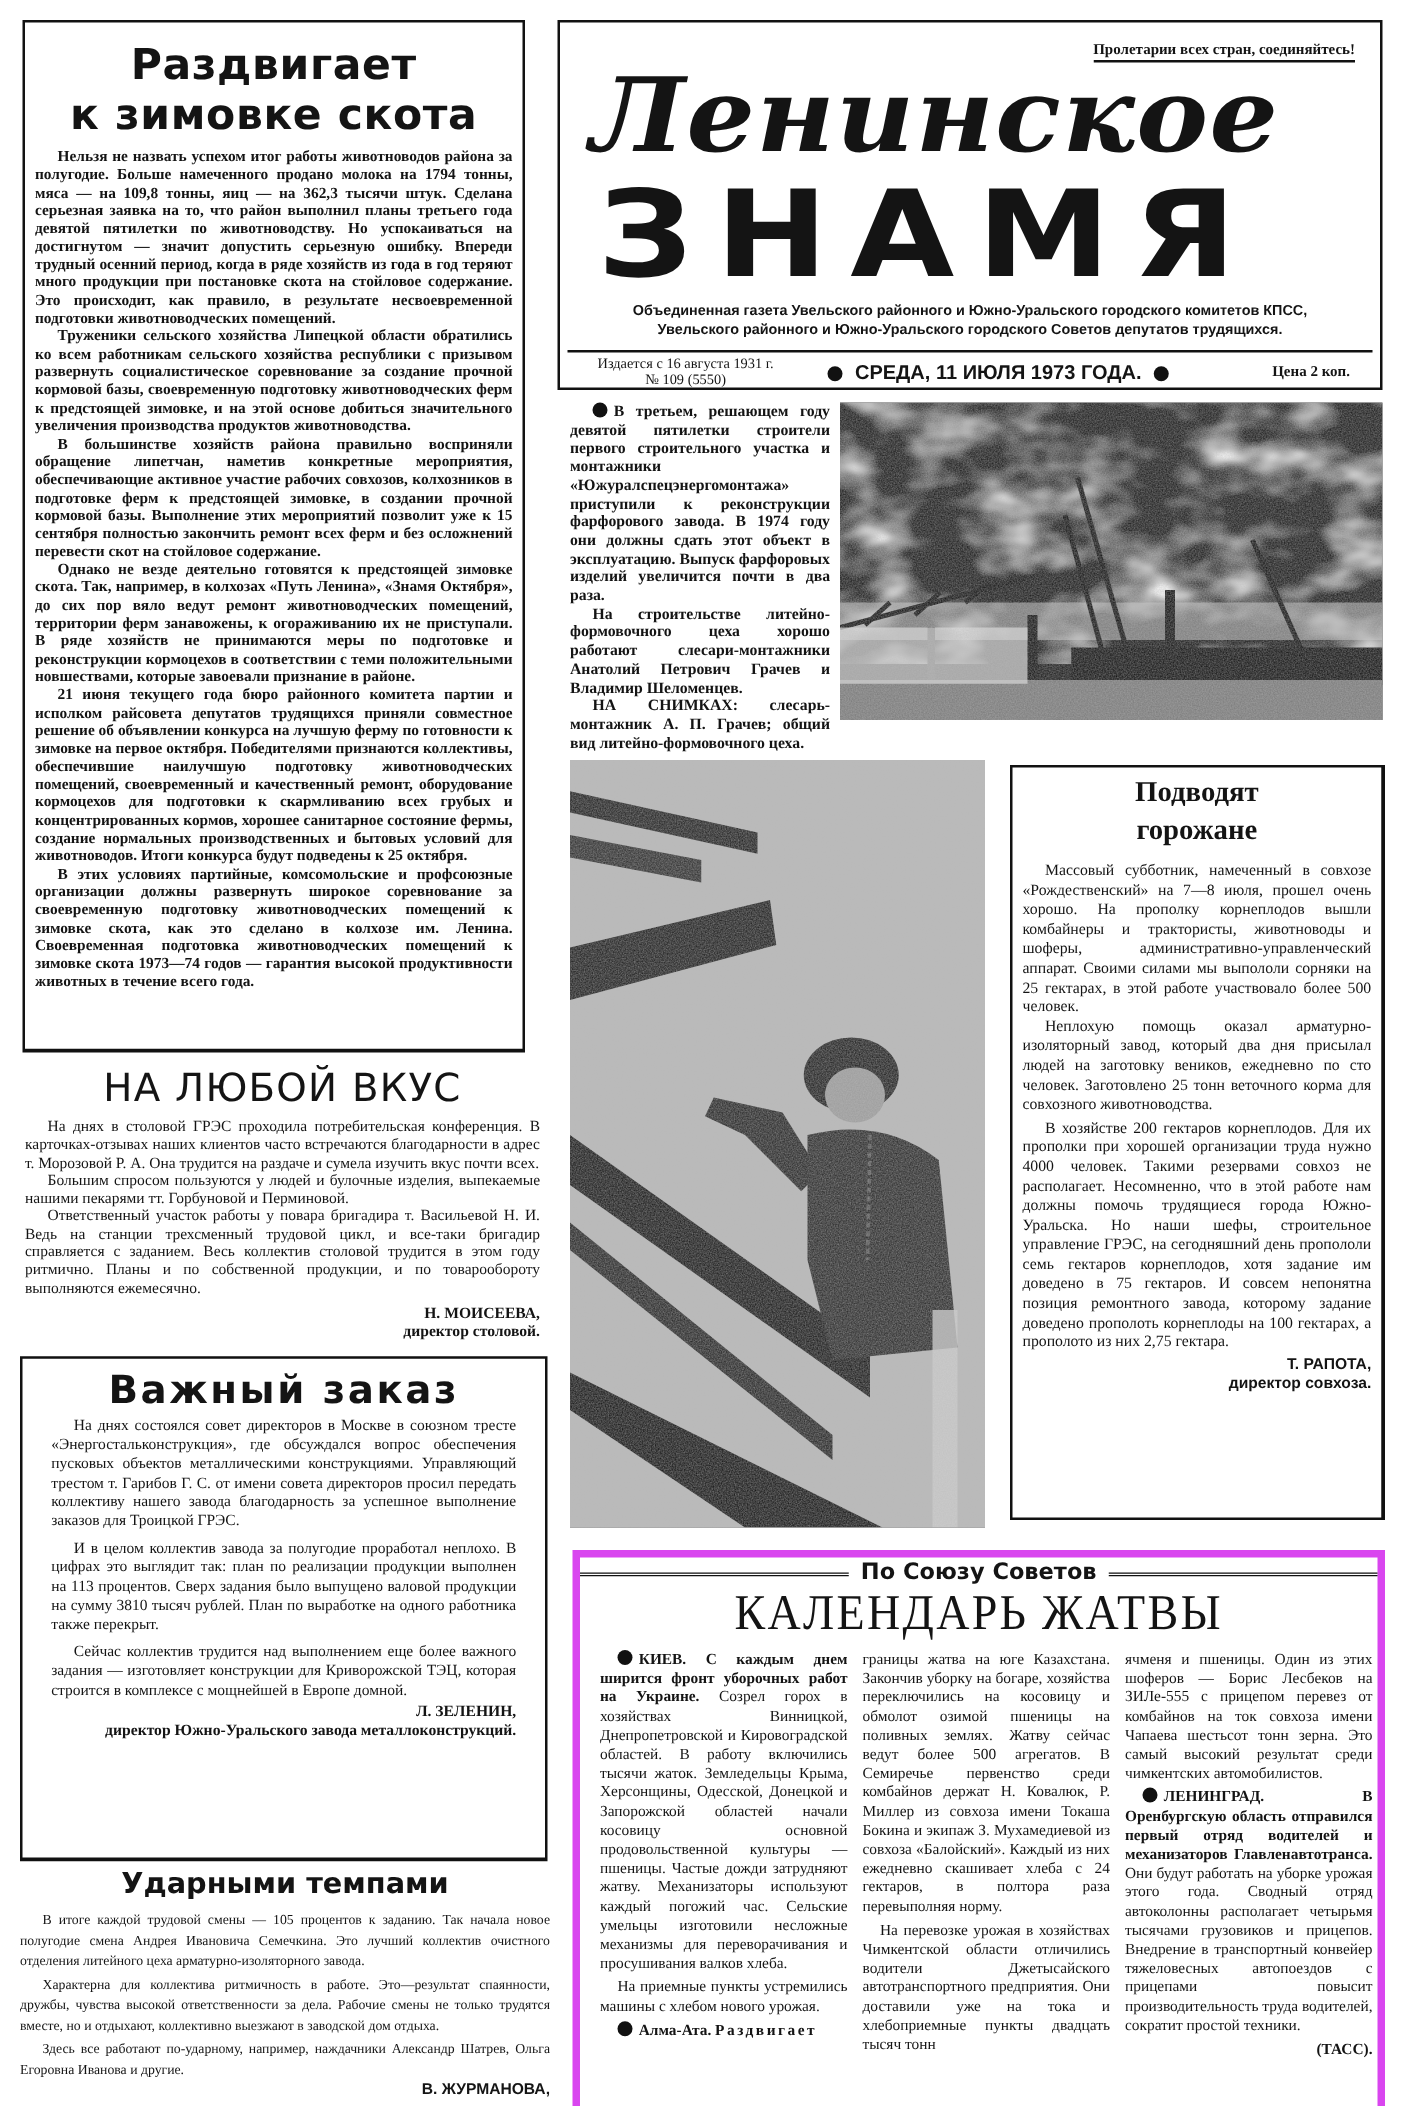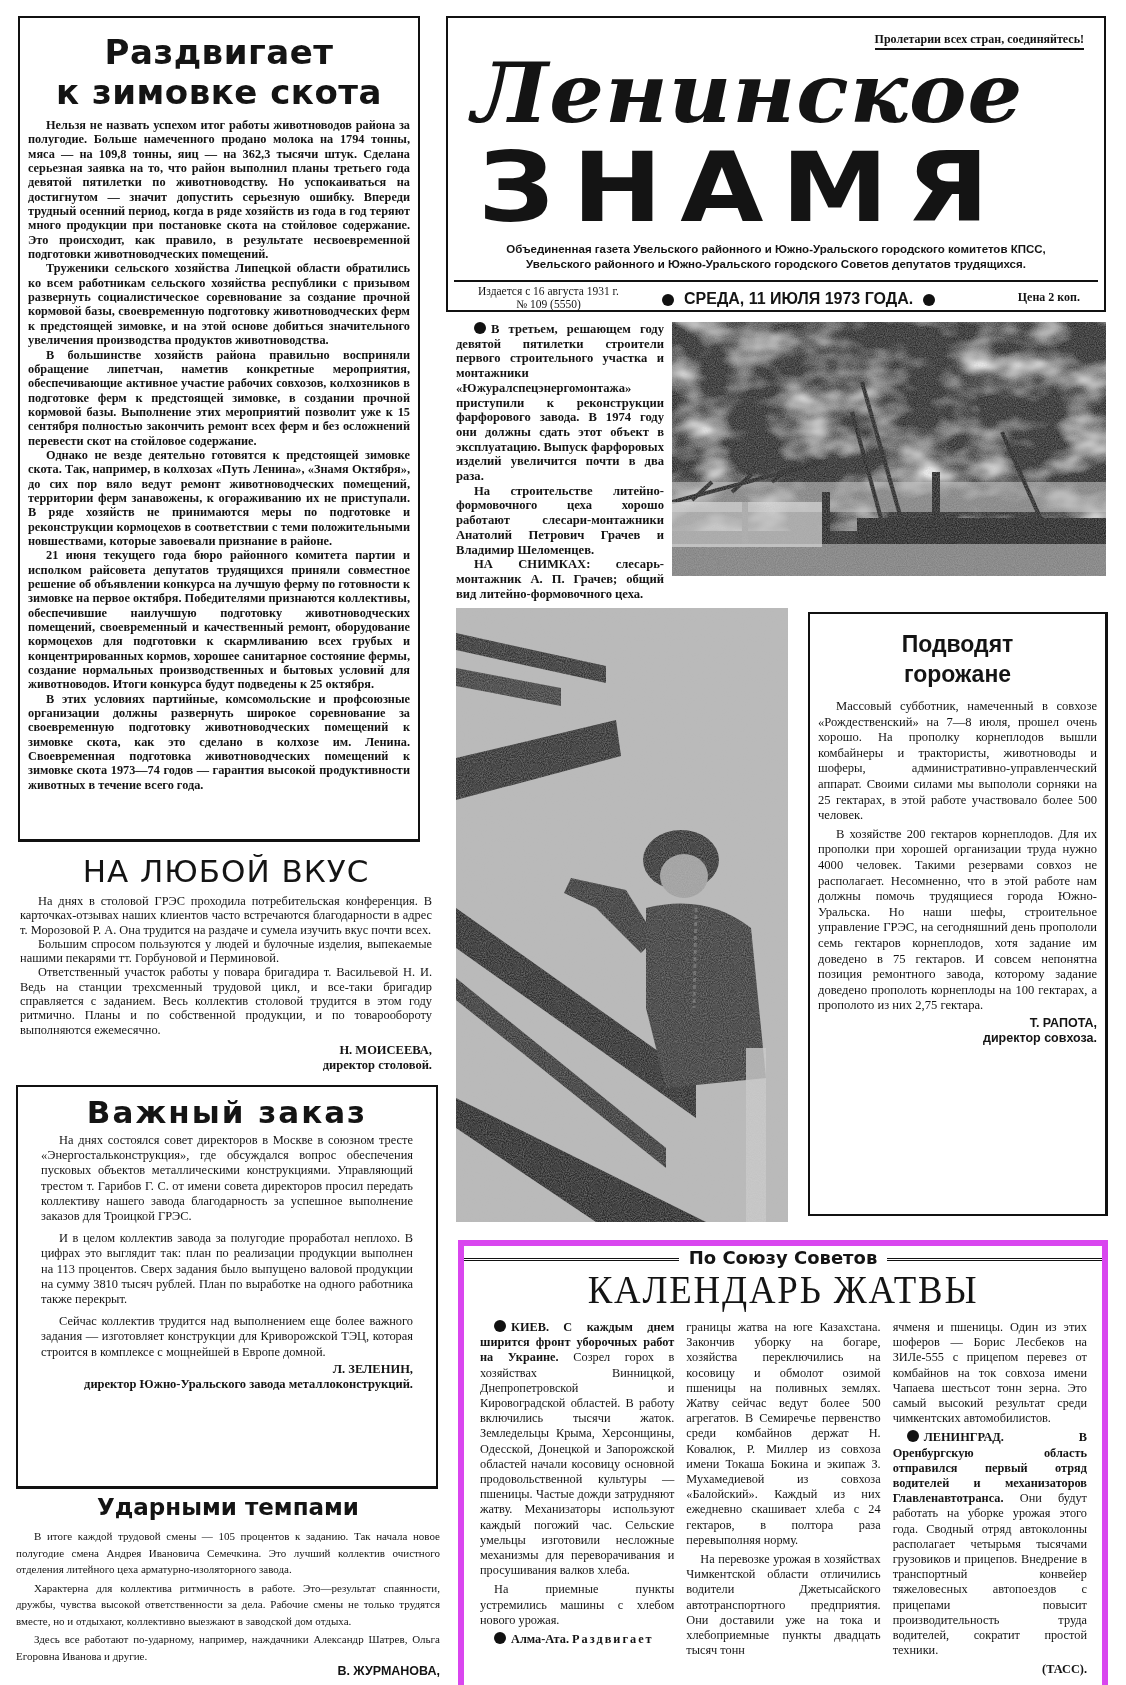--- a/index.html
+++ b/index.html
@@ -33,21 +33,21 @@
   #art2 .txt { font-weight: bold; font-size: 12.6px; line-height: 14.7px; text-align: justify; }
   .bullet { display: inline-block; width: 12px; height: 12px; border-radius: 50%; background: #111; vertical-align: -1px; margin-right: 5px; }
 
   
   .photo { background: #555; overflow: hidden; }
   #photo1 { left: 672px; top: 322px; width: 434px; height: 254px; }
   #photo2 { left: 456px; top: 608px; width: 332px; height: 614px; }
 
   
   #art3 { left: 808px; top: 612px; width: 300px; height: 604px; border-left: 2px solid #111; border-top: 2px solid #111; border-right: 3px solid #111; border-bottom: 2px solid #111; padding: 0 8px; box-sizing: border-box; }
-  #art3 .head { font-family: Liberation Sans, sans-serif; font-weight: bold; font-size: 23px; line-height: 30px; text-align: center; margin-top: 15px; }
+  #art3 .head { font-family: Liberation Serif, serif; font-weight: bold; font-size: 23px; line-height: 30px; text-align: center; margin-top: 5px; }
   #art3 .txt { margin-top: 10px; font-size: 12.6px; line-height: 15.6px; }
 
   
   #art4 { left: 20px; top: 852px; width: 412px; }
   #art4 .head { font-family: "DejaVu Sans", sans-serif; font-size: 31px; line-height: 38px; text-align: center; letter-spacing: 1px; }
   #art4 .txt { margin-top: 4px; font-size: 12.4px; line-height: 14.3px; }
 
   
   #art5 { left: 16px; top: 1085px; width: 422px; height: 404px; border: 2px solid #111; border-bottom-width: 3px; padding: 0 23px; box-sizing: border-box; }
   #art5 .head { font-family: "DejaVu Sans", sans-serif; font-weight: bold; font-size: 31px; line-height: 38px; text-align: center; margin-top: 6px; letter-spacing: 2px; }
@@ -59,21 +59,21 @@
   #art6 .head { font-family: "DejaVu Sans", sans-serif; font-weight: bold; font-size: 23px; line-height: 34px; text-align: center; margin-top: 8px; }
   #art6 .txt { margin-top: 4px; font-size: 11px; line-height: 16.5px; }
   #art6 .sig { font-family: "Liberation Sans", sans-serif; }
 
   
   #art7 { left: 458px; top: 1240px; width: 650px; height: 486px; border: 6px solid #d946ef; box-sizing: border-box; }
   #art7 .kicker { position: absolute; left: 0; right: 0; top: 2px; text-align: center; font-family: "DejaVu Sans", sans-serif; font-weight: bold; font-size: 18px; line-height: 20px; }
   #art7 .kicker span { background: #fff; padding: 0 10px; position: relative; }
   #art7 .kickerline { position: absolute; left: 0; right: 0; top: 12px; border-top: 3px double #111; }
   #art7 .head { position: absolute; left: 0; right: 0; top: 22px; text-align: center; font-family: "Liberation Serif", serif; font-size: 40px; line-height: 44px; letter-spacing: 2px; transform: scaleX(0.92); }
-  #art7 .cols { position: absolute; left: 16px; right: 15px; top: 74px; display: flex; gap: 12px; }
+  #art7 .cols { position: absolute; left: 16px; right: 4px; top: 74px; display: flex; gap: 12px; }
   #art7 .col { flex: 1; font-size: 12.3px; line-height: 15.2px; text-align: justify; }
   #art7 .col p { text-indent: 14px; }
   #art7 .col p + p { margin-top: 4px; }
   #art7 .b { font-weight: bold; }
 </style>
 </head>
 <body>
 
 <div id="art1" class="abs">
   <div class="head">
@@ -175,20 +175,21 @@
   </svg>
 </div>
 
 <div id="art3" class="abs">
   <div class="head">
     <div>Подводят</div>
     <div>горожане</div>
   </div>
   <div class="txt">
     <p>Массовый субботник, намеченный в совхозе «Рождественский» на 7—8 июля, прошел очень хорошо. На прополку корнеплодов вышли комбайнеры и трактористы, животноводы и шоферы, административно-управленческий аппарат. Своими силами мы выпололи сорняки на 25 гектарах, в этой работе участвовало более 500 человек.</p>
+    <p>Неплохую помощь оказал арматурно-изоляторный завод, который два дня присылал людей на заготовку веников, ежедневно по сто человек. Заготовлено 25 тонн веточного корма для совхозного животноводства.</p>
     <p style="margin-top:3px">В хозяйстве 200 гектаров корнеплодов. Для их прополки при хорошей организации труда нужно 4000 человек. Такими резервами совхоз не располагает. Несомненно, что в этой работе нам должны помочь трудящиеся города Южно-Уральска. Но наши шефы, строительное управление ГРЭС, на сегодняшний день пропололи семь гектаров корнеплодов, хотя задание им доведено в 75 гектаров. И совсем непонятна позиция ремонтного завода, которому задание доведено прополоть корнеплоды на 100 гектарах, а прополото из них 2,75 гектара.</p>
   </div>
   <div class="sig" style="font-family:'Liberation Sans',sans-serif;margin-top:2px">
     <div>Т. РАПОТА,</div>
     <div class="role">директор совхоза.</div>
   </div>
 </div>
 
 <div id="art4" class="abs">
   <div class="head">НА ЛЮБОЙ ВКУС</div>

